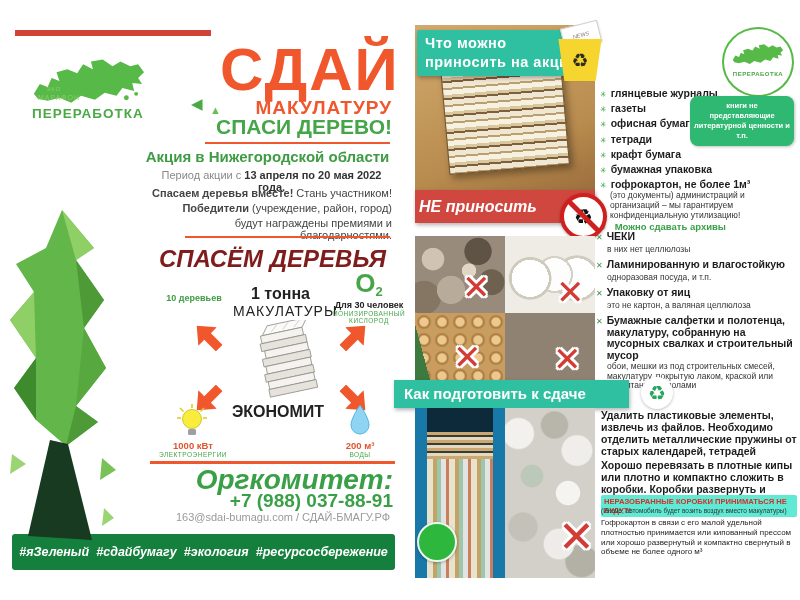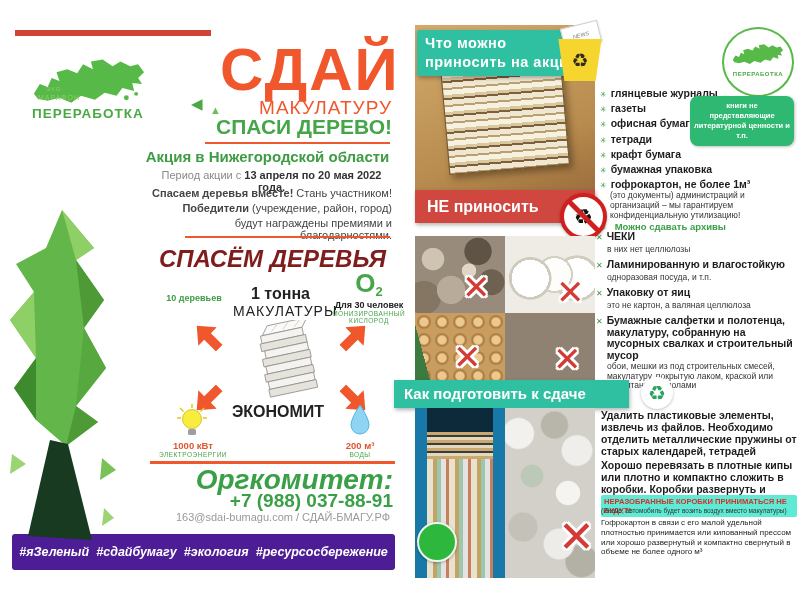--- a/index.html
+++ b/index.html
@@ -9,21 +9,21 @@
   
   .top-mark{left:15px;top:30px;width:196px;height:6px;background:#cf4436;}
   .map-svg{left:28px;top:54px;width:118px;height:62px;}
   .logo-eco{left:46px;top:86px;font-size:6px;color:#8ccb6a;letter-spacing:1px;}
   .logo-marafon{left:38px;top:94px;font-size:7px;color:#8ccb6a;letter-spacing:1px;}
   .logo-name{left:32px;top:106px;font-size:13.5px;font-weight:bold;color:#4aa845;letter-spacing:1px;}
   .tri-left{left:191px;top:95px;font-size:15px;color:#4aa845;}
   .tri-up{left:210px;top:104px;font-size:11px;color:#6abf56;}
   .t-main{left:220px;top:38px;width:176px;text-align:right;font-size:60px;line-height:64px;
           font-weight:bold;letter-spacing:2px;color:#f0572c;}
-  .t-sub1{left:200px;top:97px;width:192px;text-align:right;font-size:19px;font-weight:normal;
+  .t-sub1{left:200px;top:97px;width:192px;text-align:right;font-size:19px;font-weight:bold;
           letter-spacing:1px;color:#f0572c;}
   .t-sub2{left:200px;top:115px;width:192px;text-align:right;font-size:21px;font-weight:bold;
           color:#46a548;}
   .div1{left:205px;top:142px;width:185px;height:2px;background:#f0572c;}
   .camp-head{left:144px;top:148px;width:247px;text-align:center;font-size:15px;font-weight:bold;color:#3f9c44;}
   .camp-period{left:148px;top:169px;width:247px;text-align:center;font-size:11px;color:#8a8a8a;}
   .camp-period b{color:#333;}
   .camp-l1{left:148px;top:187px;width:244px;text-align:right;font-size:11px;color:#444;}
   .camp-l2{left:148px;top:202px;width:244px;text-align:right;font-size:11px;color:#444;}
   .camp-l3{left:148px;top:217px;width:244px;text-align:right;font-size:11px;color:#444;}
@@ -51,21 +51,21 @@
   .energy-v{left:160px;top:440px;width:66px;text-align:center;font-size:9.5px;font-weight:bold;color:#e2542e;}
   .energy-l{left:155px;top:451px;width:76px;text-align:center;font-size:6.5px;color:#46a548;letter-spacing:.5px;}
   .drop-svg{left:349px;top:404px;width:22px;height:32px;}
   .water-v{left:327px;top:440px;width:66px;text-align:center;font-size:9.5px;font-weight:bold;color:#e2542e;}
   .water-l{left:327px;top:451px;width:66px;text-align:center;font-size:6.5px;color:#46a548;letter-spacing:.5px;}
   .div3{left:150px;top:461px;width:245px;height:3px;background:#f0572c;}
   .org-head{left:150px;top:464px;width:243px;text-align:right;font-size:28px;font-weight:bold;
             font-style:italic;color:#3aa047;}
   .org-phone{left:150px;top:490px;width:243px;text-align:right;font-size:19px;font-weight:bold;color:#3aa047;}
   .org-mail{left:150px;top:511px;width:240px;text-align:right;font-size:11px;color:#9a9a9a;}
-  .tagbar{left:12px;top:534px;width:383px;height:36px;background:#4c1d95;border-radius:3px;
+  .tagbar{left:12px;top:534px;width:383px;height:36px;background:#15803d;border-radius:3px;
           display:flex;align-items:center;justify-content:space-evenly;}
   .tagbar span{color:#fff;font-size:12.5px;font-weight:bold;font-style:italic;}
   .tree-svg{left:6px;top:208px;width:112px;height:338px;}
   
   .photo{position:absolute;}
   .ph-news{left:415px;top:25px;width:180px;height:179px;
     background:linear-gradient(160deg,#d2a96e 0%,#c59a5d 35%,#b88b4e 65%,#96693a 100%);}
   .news-stack{position:absolute;left:16%;top:14%;width:66%;height:66%;transform:rotate(-5deg);
     background:repeating-linear-gradient(180deg,#f7f1e2 0 5px,#d9c79e 5px 8px,#7e5f3c 8px 10px,#efe7d2 10px 15px,#bba06f 15px 17px);
     border:1px solid #6f5433;box-shadow:3px 4px 7px rgba(0,0,0,.35);}
@@ -87,21 +87,21 @@
   .bring-item{display:flex;align-items:baseline;margin-bottom:3.2px;}
   .bul{color:#3aa047;font-size:8px;margin-right:4px;flex:0 0 auto;}
   .bring-item .lbl{font-size:10.5px;font-weight:bold;color:#1d1d1d;}
   .books-box{left:690px;top:96px;width:104px;background:#2eb872;border-radius:8px;color:#fff;
     font-size:7.5px;font-weight:bold;text-align:center;padding:5px 4px;box-sizing:border-box;line-height:10px;
     box-shadow:1px 1px 3px rgba(0,0,0,.25);}
   .arch-title{left:600px;top:177px;width:196px;font-size:9.5px;font-weight:bold;color:#3aa047;display:flex;align-items:baseline;}
   .arch-title .txt{margin-left:4px;margin-top:44px;}
   .arch-note{left:610px;top:190px;width:186px;font-size:8.5px;color:#333;line-height:10px;}
   .ban-no{left:415px;top:190px;width:180px;height:33px;background:#d0473f;font-size:16px;
-          line-height:33px;padding-left:12px;box-sizing:border-box;}
+          line-height:33px;padding-left:4px;box-sizing:border-box;font-style:italic;}
   .noRecycle{left:560px;top:193px;width:47px;height:47px;border-radius:50%;background:#fff;
     border:4px solid #cf1f1f;box-sizing:border-box;display:flex;align-items:center;justify-content:center;
     box-shadow:0 1px 3px rgba(0,0,0,.3);}
   .noRecycle .nr-glyph{font-size:21px;color:#111;line-height:1;}
   .nr-slash{position:absolute;width:42px;height:5px;background:#cf1f1f;transform:rotate(45deg);border-radius:2px;}
   .ph-trash{left:415px;top:236px;width:90px;height:77px;background-color:#998b7c;background-image:
     radial-gradient(circle at 20% 30%,#cfc3b2 0 12%,transparent 13%),
     radial-gradient(circle at 70% 20%,#5f5346 0 15%,transparent 16%),
     radial-gradient(circle at 40% 70%,#b8ab99 0 18%,transparent 19%),
     radial-gradient(circle at 85% 60%,#6e614f 0 14%,transparent 15%),

